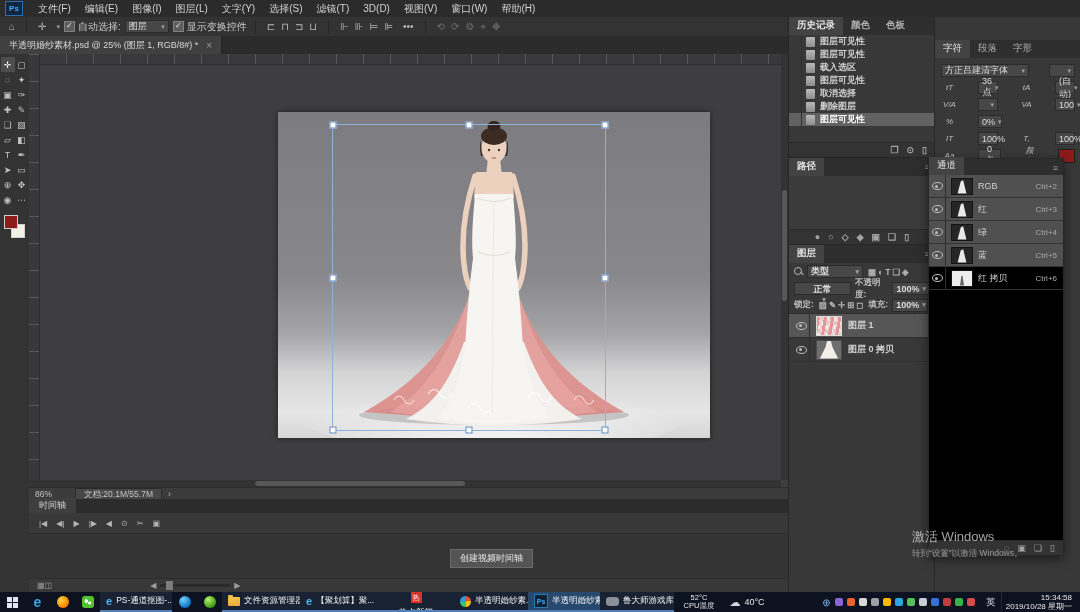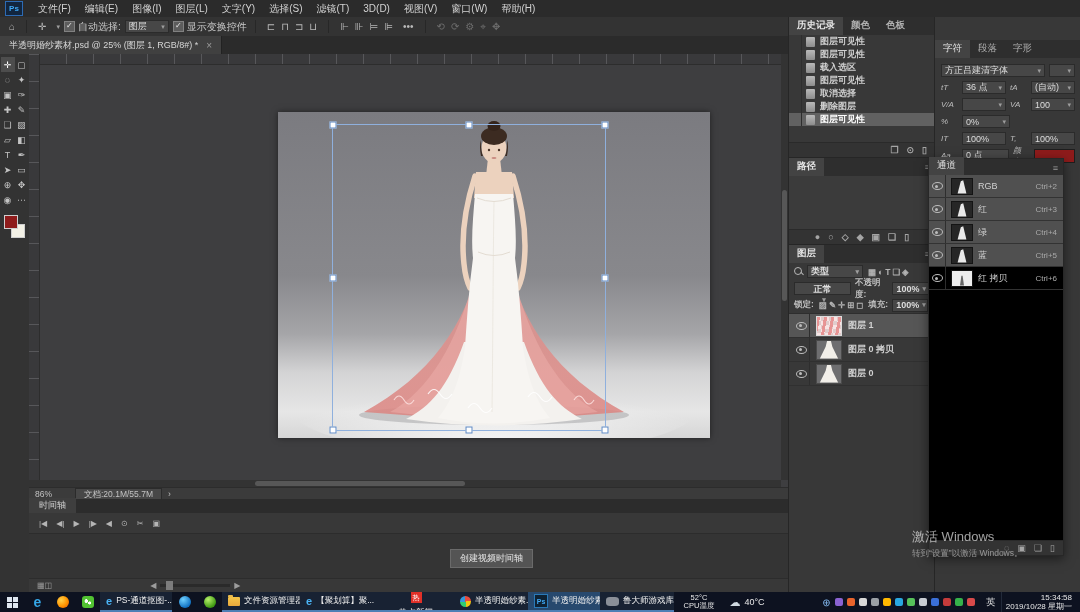--- a/index.html
+++ b/index.html
@@ -105,21 +105,21 @@
   .chrow{height:22px;display:flex;align-items:center;gap:5px;font-size:9px;color:#d0d0d0;border-bottom:1px solid #333;}
   .chrow.selected{background:#505050;}
   .chthumb{width:20px;height:15px;background:#262626;border:1px solid #141414;position:relative;overflow:hidden;flex:none;}
   .chthumb::after{content:"";position:absolute;inset:0;background:#e9e9e9;clip-path:polygon(28% 100%,44% 18%,56% 12%,72% 100%);}
   .chthumb.light{background:#ededed;}
   .chthumb.light::after{background:#666;clip-path:polygon(40% 100%,47% 35%,53% 35%,60% 100%);}
   .chname{flex:1;}
   .chkey{color:#a9a9a9;font-size:8px;padding-right:6px;}
   
   .char{padding:23px 6px 0;}
-  .crow{display:flex;align-items:center;gap:4px;height:13px;margin-bottom:4px;}
+  .crow{display:flex;align-items:center;gap:20px;height:13px;margin-bottom:4px;text-align:center;}
   .cic{width:17px;color:#bdbdbd;font-size:8px;font-style:italic;flex:none;}
   .cfld{flex:1;min-width:0;}
   .cswatch{flex:1;height:12px;background:#8e1b1b;border:1px solid #1e1e1e;}
   .cfmt{display:flex;gap:5px;margin-top:2px;color:#c4c4c4;font-size:8.5px;}
   
   .watermark{position:absolute;left:912px;top:528px;width:172px;z-index:30;pointer-events:none;}
   .wm1{font-size:13px;color:rgba(242,242,242,.66);}
   .wm2{font-size:8.5px;color:rgba(230,230,230,.55);margin-top:2px;}
   
   .taskbar{position:absolute;left:0;top:592px;width:1080px;height:20px;background:#0d1220;display:flex;align-items:stretch;color:#e8e8e8;}
@@ -458,27 +458,20 @@
           </div>
 
           <div class="lrow">
             <span class="eyecol">
               <span class="eye"></span>
             </span>
             <span class="lthumb thumb-dress"></span>
             <span>图层 0 拷贝</span>
           </div>
 
-          <div class="lrow">
-            <span class="eyecol">
-              <span class="eye"></span>
-            </span>
-            <span class="lthumb thumb-dress"></span>
-            <span>图层 0</span>
-          </div>
         </div>
     </div>
   </div>
 
   <div class="dock2">
     <div class="char">
       <div class="ptabs" style="margin:0 -6px;">
 
       <span class="ptab active">字符</span>
           <span class="ptab">段落</span>

